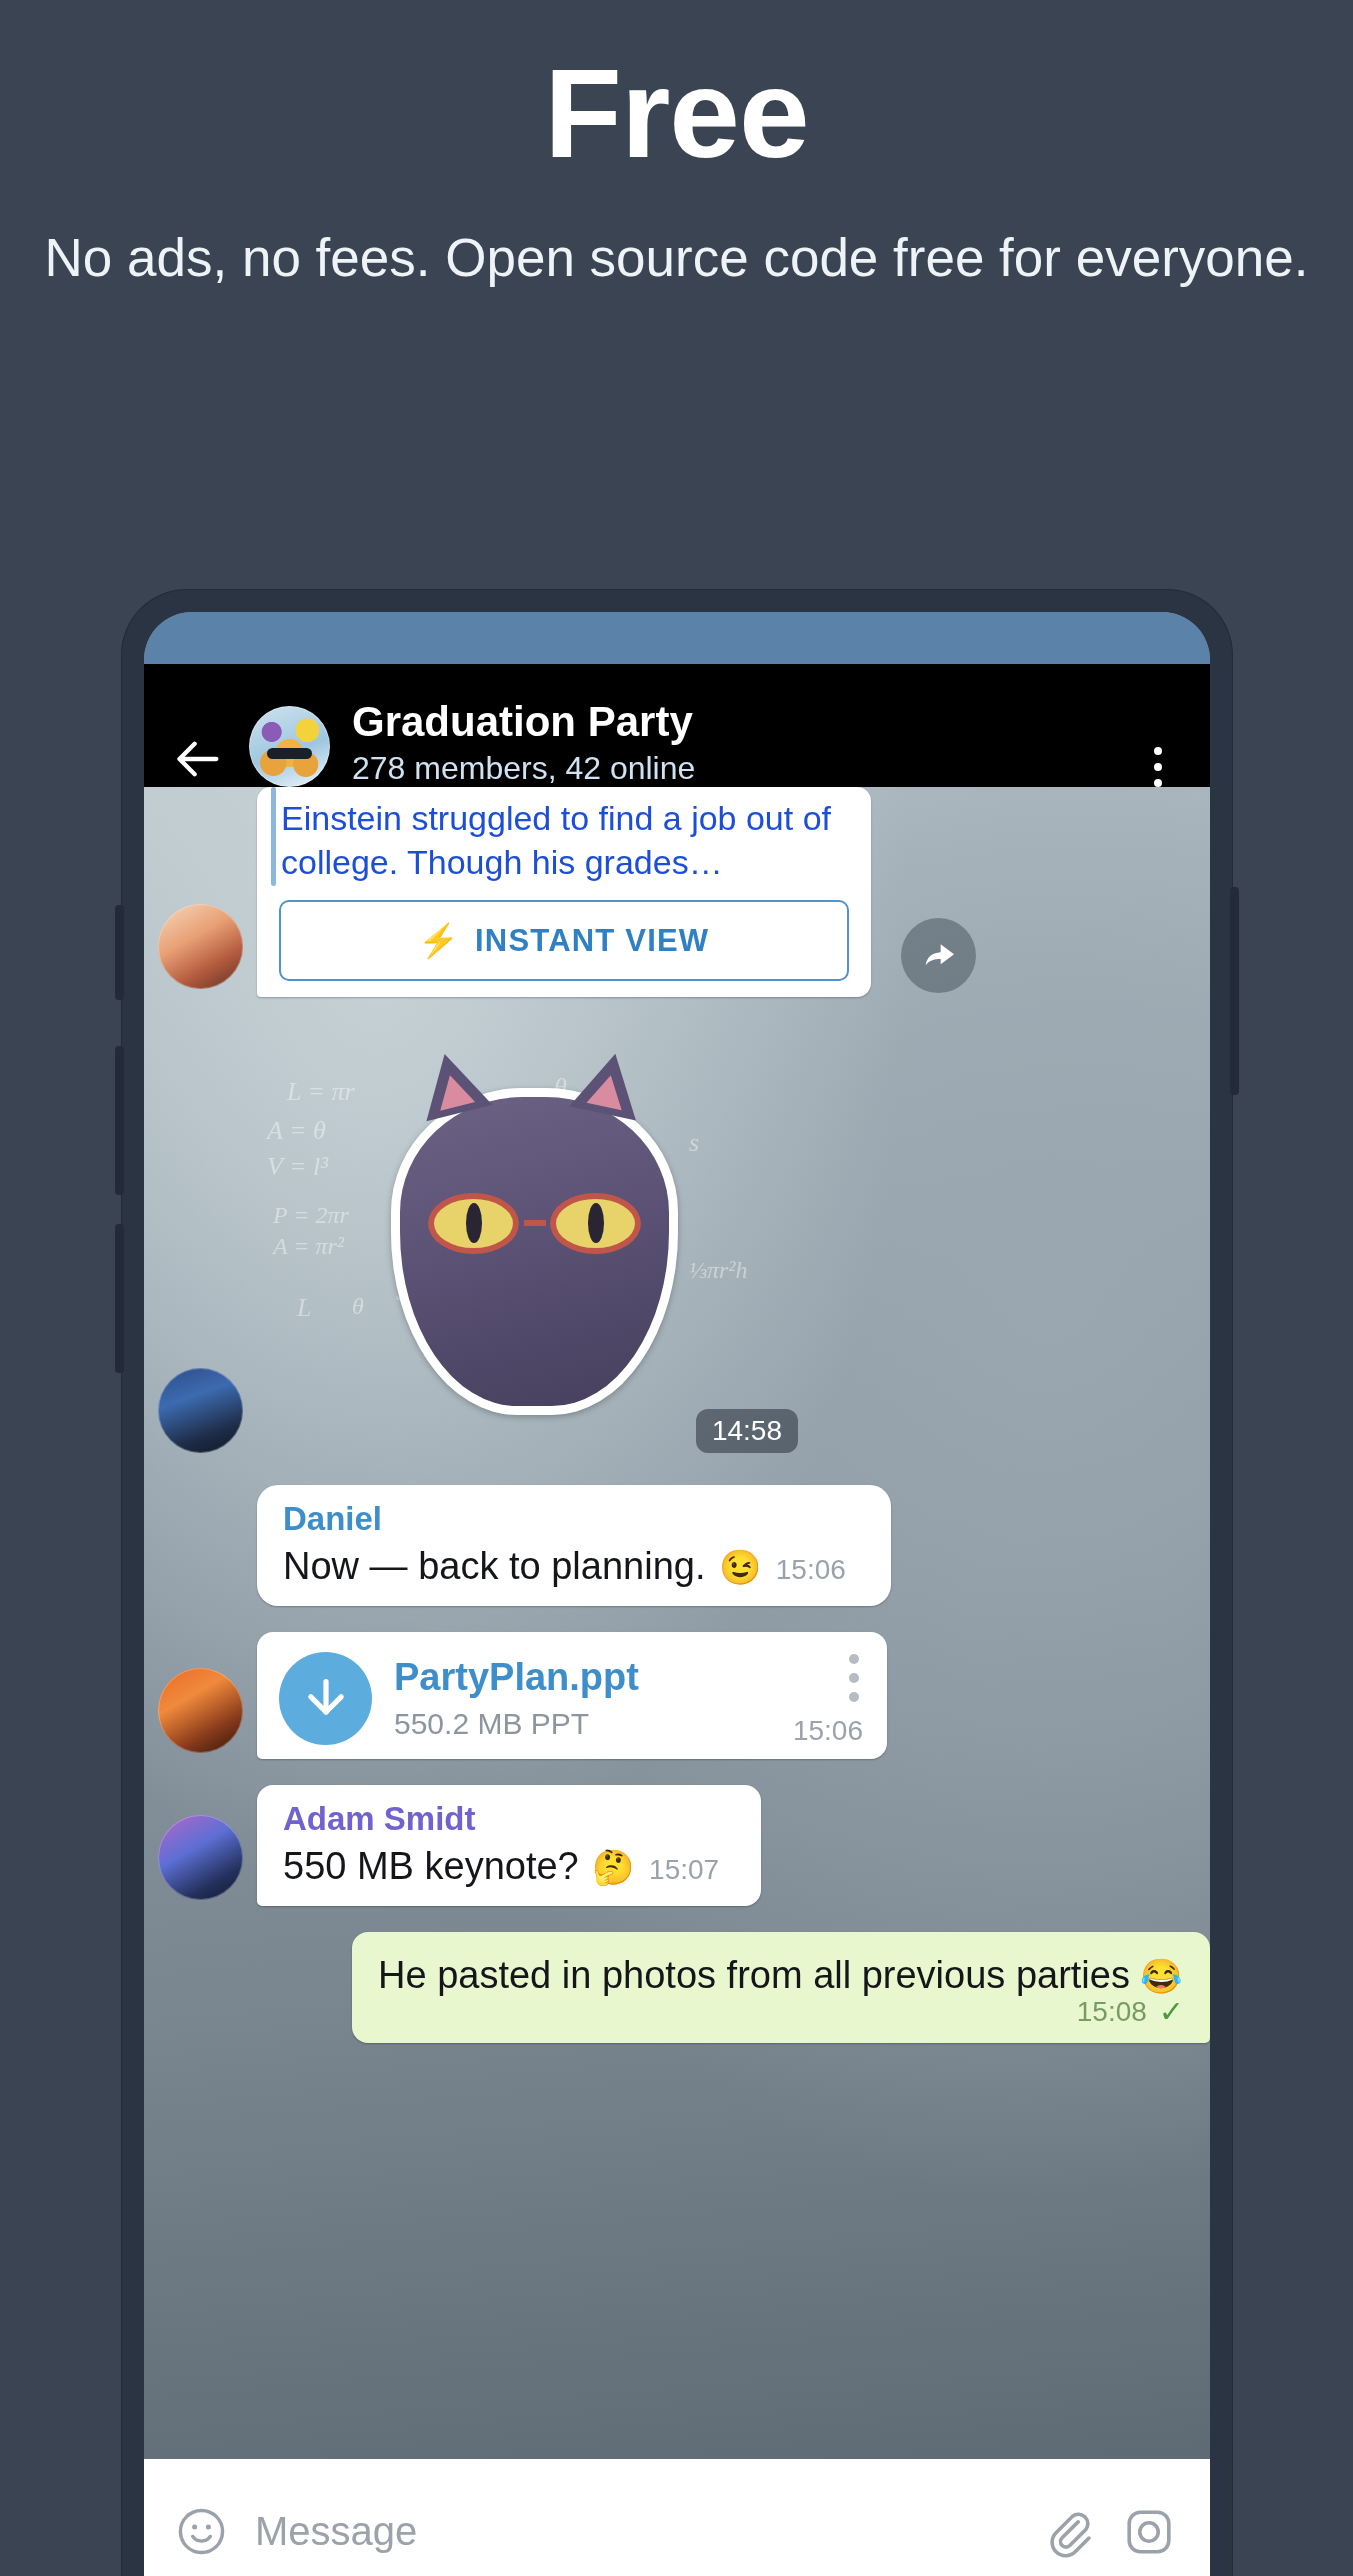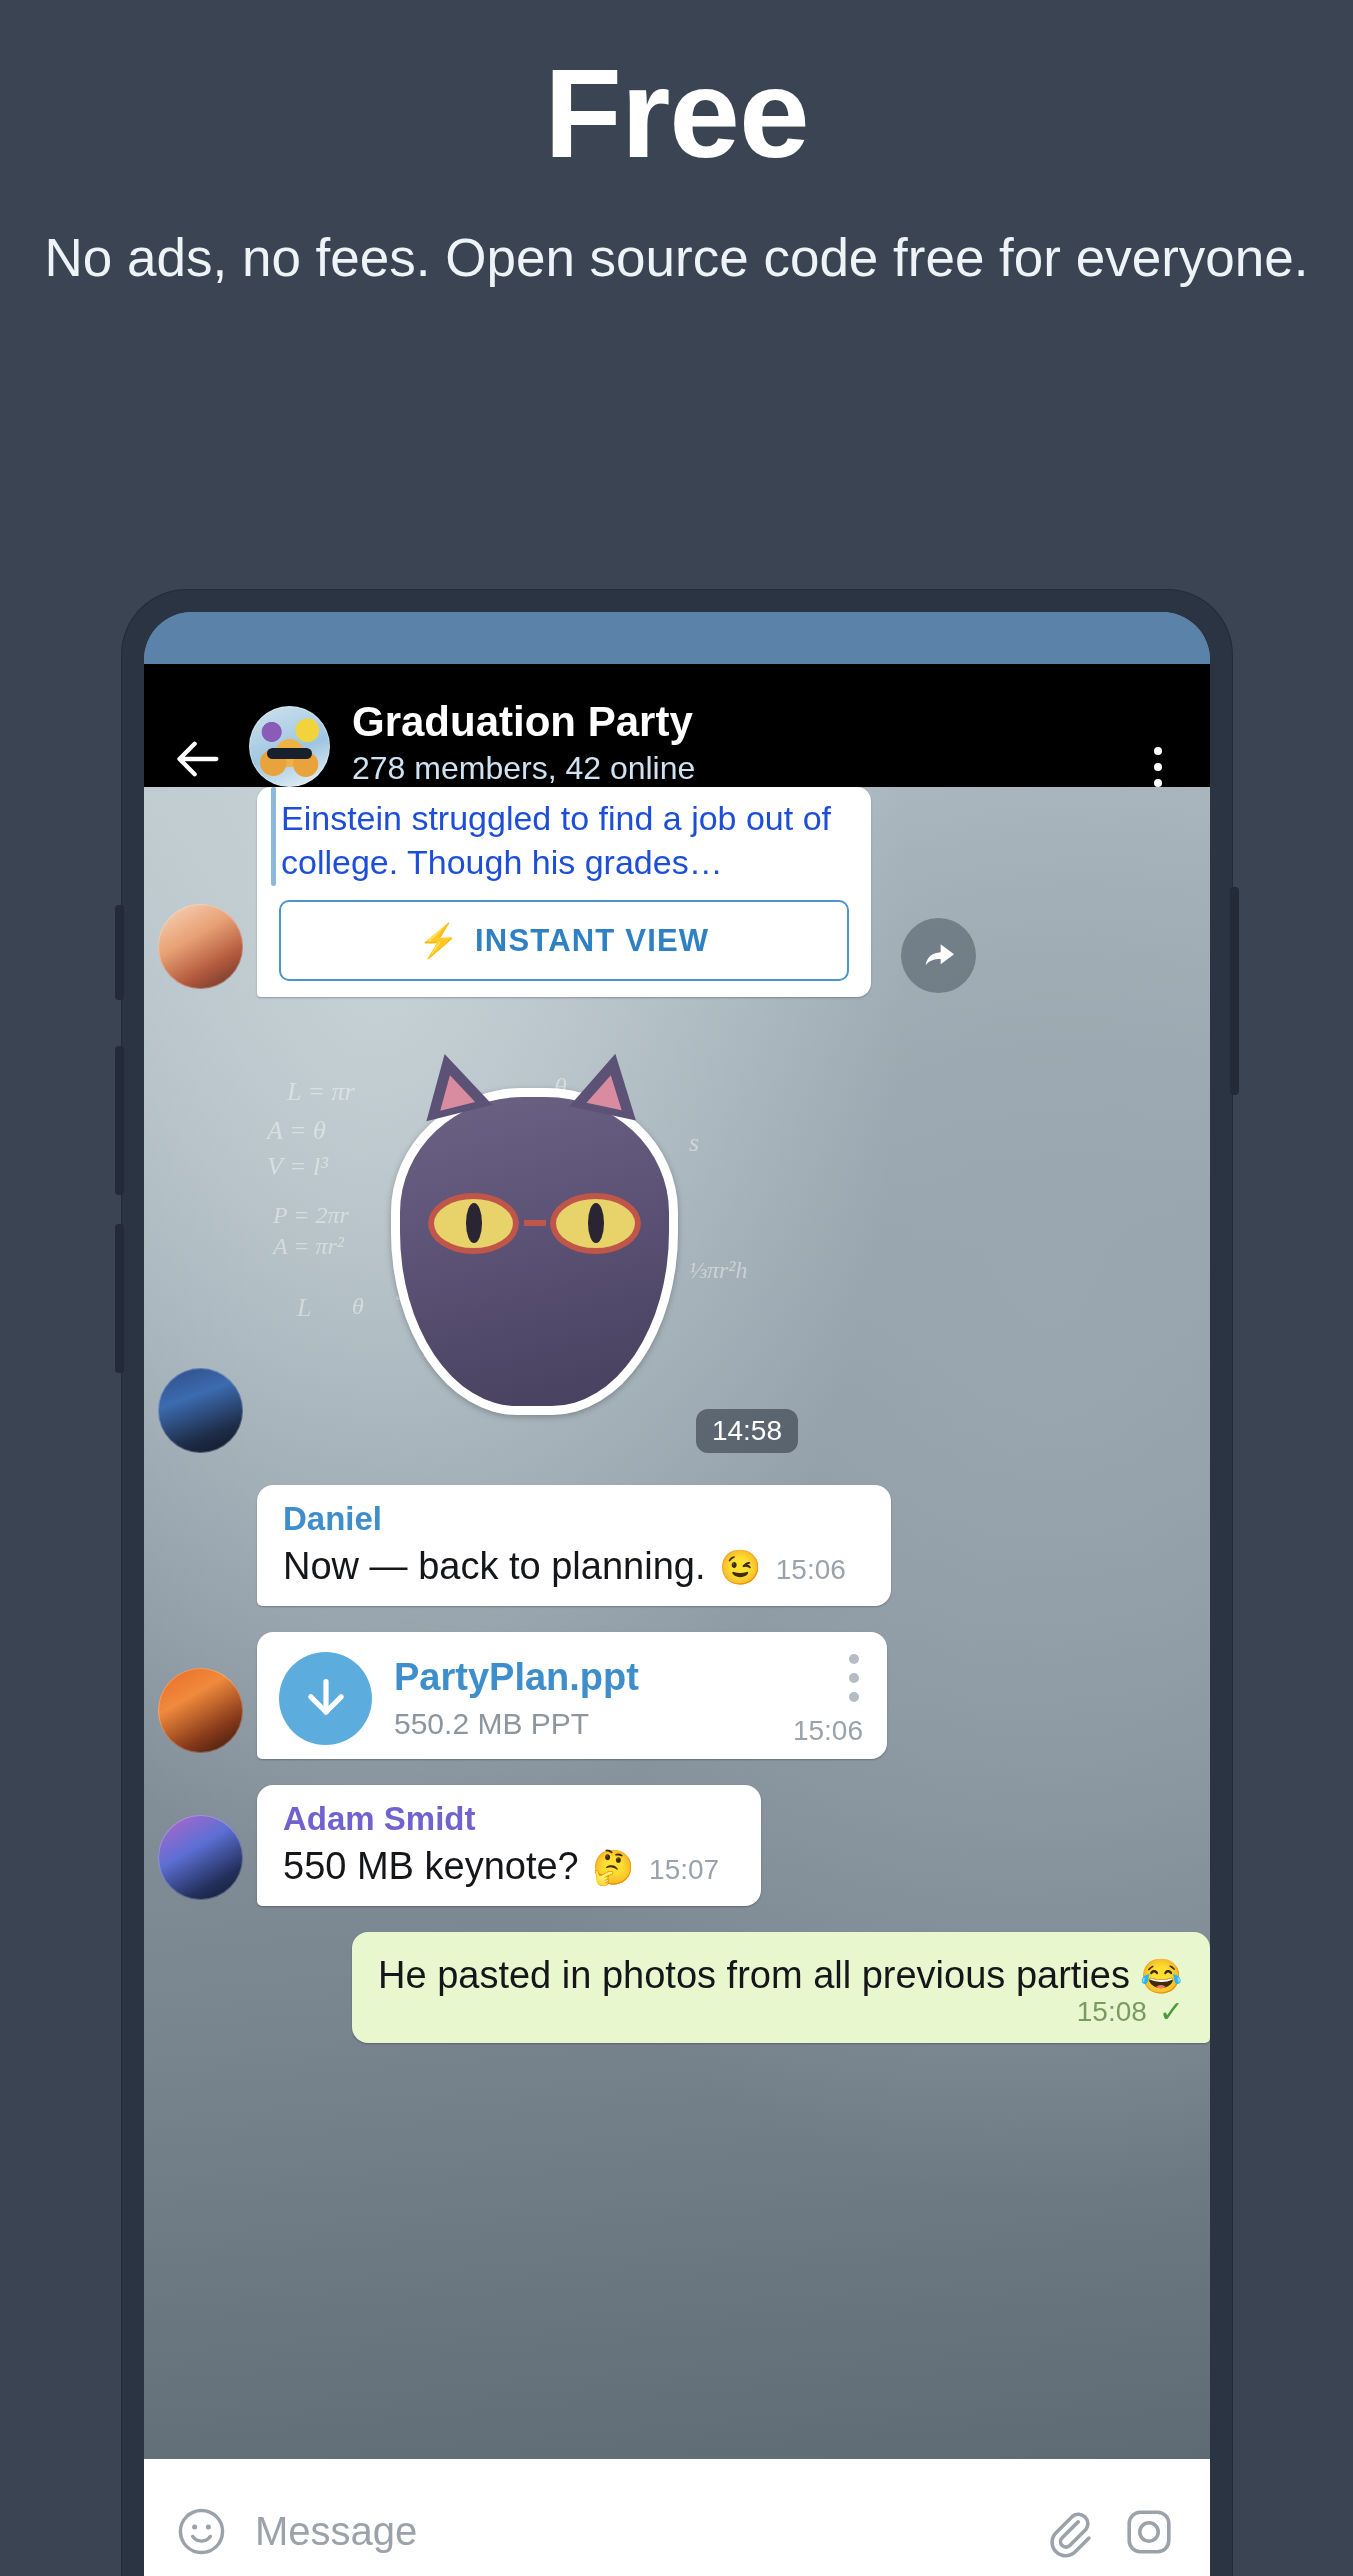--- a/index.html
+++ b/index.html
@@ -367,21 +367,21 @@
                       <div class="pupil"></div>
                     </div>
                 </div>
               </div>
             </div>
             <div class="time-chip">14:58</div>
           </div>
         </div>
 
         <div class="row msg-row" style="padding-left:113px;">
-          <div class="text-bubble" style="width:634px;">
+          <div class="text-bubble" style="width:634px;border-radius:21px;">
             <div class="sender sender-blue">Daniel</div>
             <div class="msg-line">
               <span class="msg-text">Now — back to planning.</span>
               <span class="emo">😉</span>
               <span class="time">15:06</span>
             </div>
           </div>
         </div>
 
         <div class="row msg-row">

